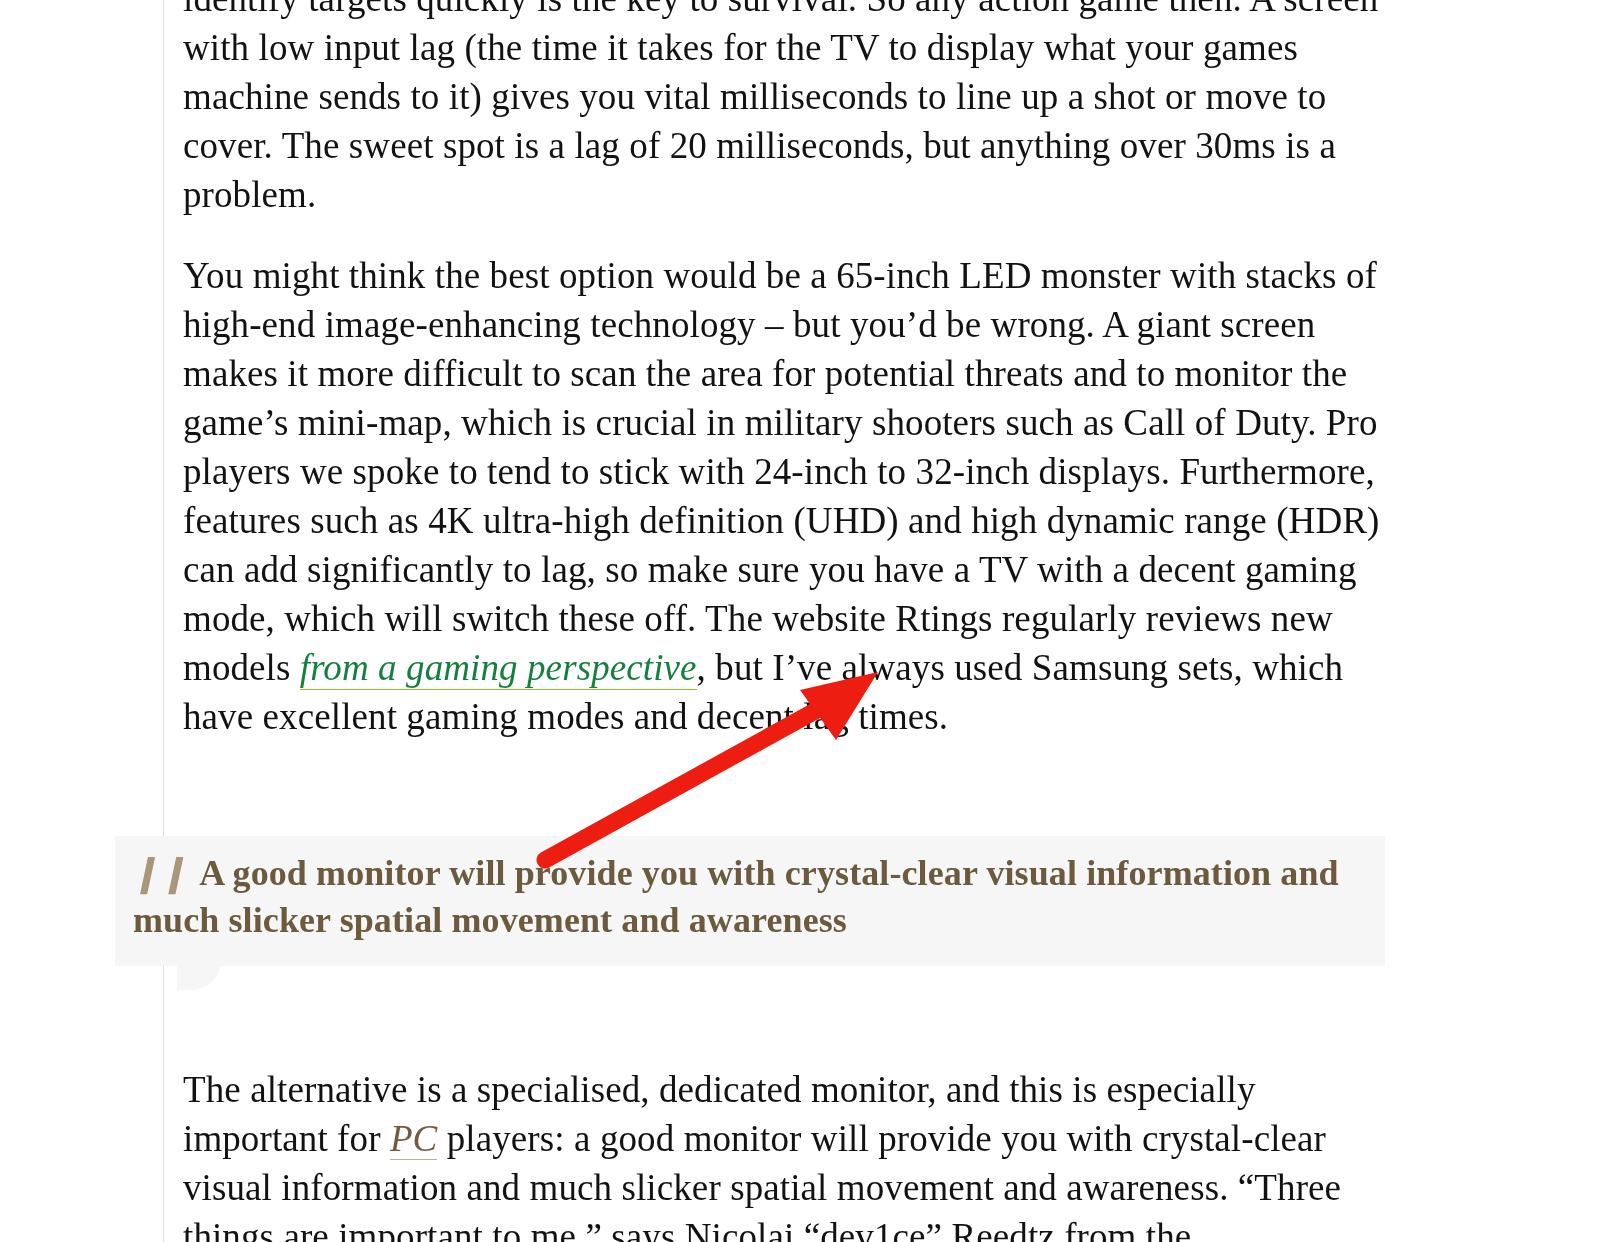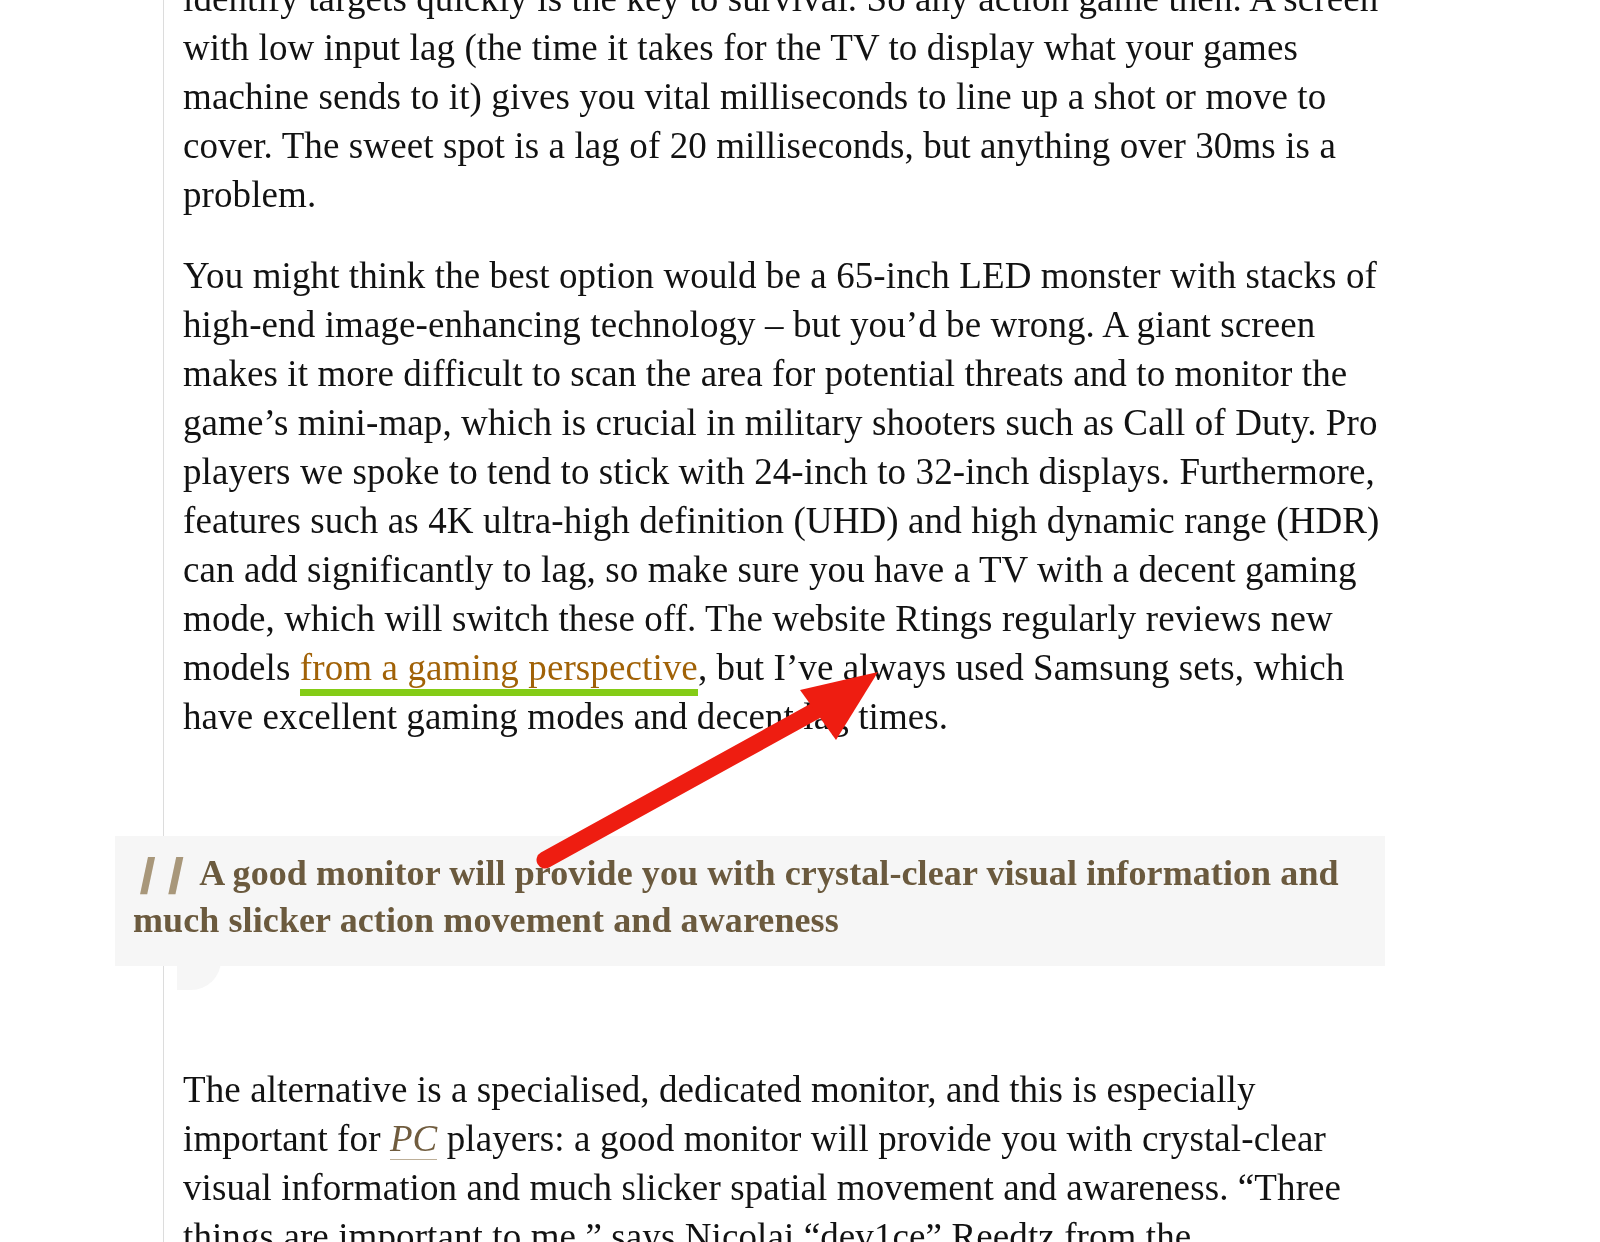--- a/index.html
+++ b/index.html
@@ -40,24 +40,25 @@
     font-family: "Liberation Serif", serif;
     font-size: 37px;
     line-height: 49px;
     color: #121212;
     letter-spacing: 0.1px;
   }
   p.first {
     margin-top: -26px;
   }
   a.inline-link {
-    color: #a16207;
+    color: #15803d;
     text-decoration: none;
-    border-bottom: 7px solid #84cc16;
+    border-bottom: 1px solid #84cc16;
     padding-bottom: 1px;
+    font-style: italic;
   }
   a.pc-link {
     color: #705c3e;
     text-decoration: none;
     border-bottom: 1px solid #bdaf98;
     font-style: italic;
   }
   
   .pullquote {
     position: absolute;
@@ -117,21 +118,21 @@
 
     <p class="body-text"><span>You might think the best option would be a 65-inch LED monster with stacks of high-end image-enhancing technology – but you’d be wrong. A giant screen makes it more difficult to scan the area for potential threats and to monitor the game’s mini-map, which is crucial in military shooters such as Call of Duty. Pro players we spoke to tend to stick with 24-inch to 32-inch displays. Furthermore, features such as 4K ultra-high definition (UHD) and high dynamic range (HDR) can add significantly to lag, so make sure you have a TV with a decent gaming mode, which will switch these off. The website Rtings regularly reviews new models </span><a class="inline-link" href="#">from a gaming perspective</a><span>, but I’ve always used Samsung sets, which have excellent gaming modes and decent lag times.</span></p>
 
     <div style="height: 292px;"></div>
 
     <p class="body-text"><span>The alternative is a specialised, dedicated monitor, and this is especially important for </span><a class="pc-link" href="#">PC</a><span> players: a good monitor will provide you with crystal-clear visual information and much slicker spatial movement and awareness. “Three things are important to me,” says Nicolai “dev1ce” Reedtz from the</span></p>
 
   </div>
 
   <div class="pullquote">
-    <div class="pullquote-inner"><span class="quote-mark">❙❙</span><span>A good monitor will provide you with crystal-clear visual information and much slicker action movement and awareness</span></div>
+    <div class="pullquote-inner"><span class="quote-mark">❙❙</span><span>A good monitor will provide you with crystal-clear visual information and much slicker spatial movement and awareness</span></div>
     <div class="quote-bubble-tail"></div>
   </div>
 
   <svg class="arrow-overlay" viewBox="0 0 1600 1242" xmlns="http://www.w3.org/2000/svg">
     <g>
       <path d="M545,860 L835,700" stroke="#ee1d11" stroke-width="17" stroke-linecap="round" fill="none"></path>
       <path d="M878,672 L800,690 L836,740 Z" fill="#ee1d11"></path>
     </g>
   </svg>
 

